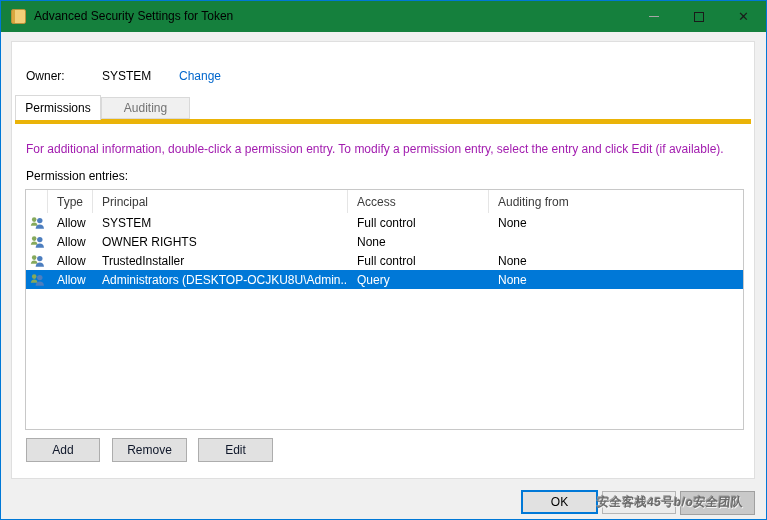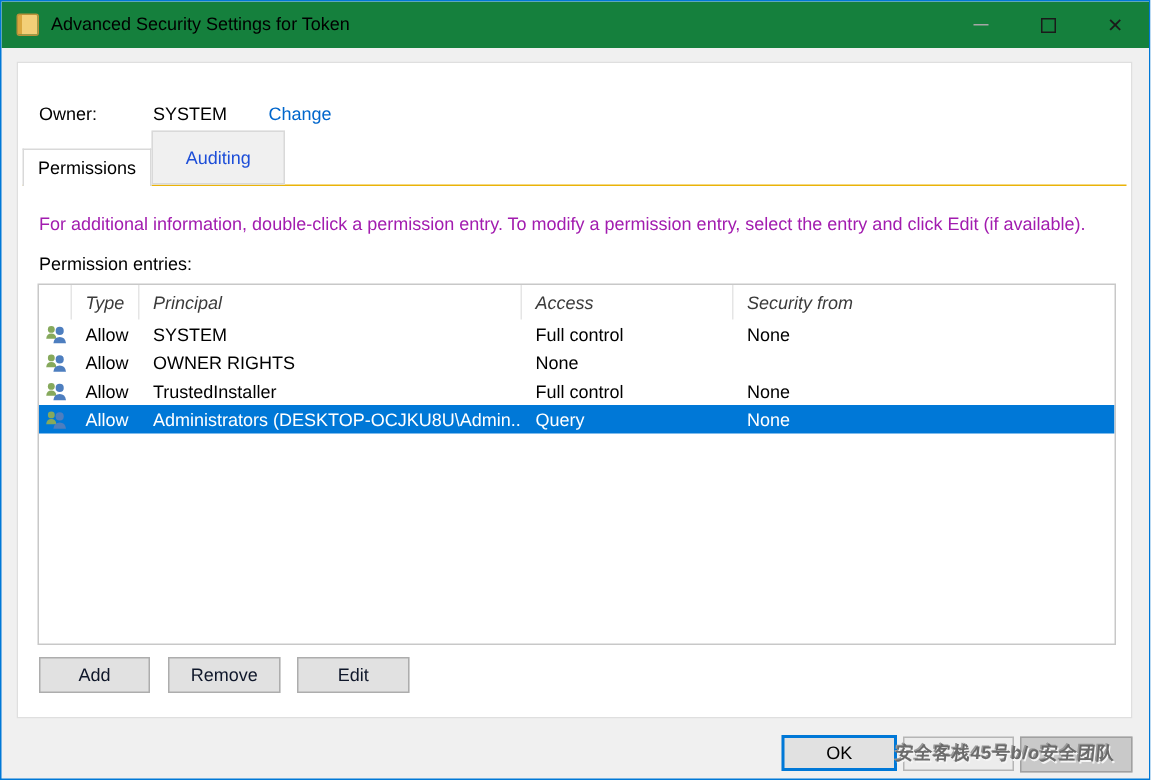--- a/index.html
+++ b/index.html
@@ -37,48 +37,48 @@
   }
 
   .owner-row { position:absolute; left:14px; top:27px; display:flex; }
   .owner-label { width:76px; }
   .owner-value { width:55px; }
   .change-link { color:#0066cc; cursor:pointer; margin-left:22px; }
 
   
   .tabstrip {
     position:absolute; left:3px; top:57px; width:736px; height:25px;
-    display:flex; align-items:flex-end; border-bottom:1px solid #eab308;
+    display:flex; align-items:flex-end; border-bottom:5px solid #eab308;
   }
   .tab {
     padding:0 10px; display:flex; align-items:center; justify-content:center;
     white-space:nowrap;
   }
   .tab.active {
     background:#ffffff; border:1px solid #d9d9d9; border-bottom:none;
     height:25px; width:86px; position:relative; z-index:2; margin-bottom:-1px;
   }
   .tab.inactive {
     background:#f0f0f0; border:1px solid #d9d9d9;
-    height:36px; width:89px; color:#1d4ed8;
+    height:22px; width:89px; color:#737373;
   }
 
   .instruction { position:absolute; left:14px; top:100px; width:720px; color:#a21caf; }
   .entries-label { position:absolute; left:14px; top:127px; }
 
   
   .listbox {
     position:absolute; left:13px; top:147px; width:719px; height:241px;
     background:#ffffff; border:1px solid #c8c8c8; overflow:hidden;
   }
   .lrow {
     display:grid; grid-template-columns:22px 45px 255px 141px 1fr;
     align-items:center; height:19px;
   }
-  .lheader { height:23px; color:#3b3b3b;font-style:italic; }
+  .lheader { height:23px; color:#3b3b3b; }
   .lheader > div { height:100%; display:flex; align-items:center; padding-left:9px; border-right:1px solid #e5e5e5; }
   .lheader > div:last-child { border-right:none; }
   .lrow > div { padding-left:9px; white-space:nowrap; overflow:hidden; }
   .cell-icon { padding-left:4px !important; display:flex; align-items:center; }
   .lrow.selected { background:#0078d7; color:#ffffff; }
 
   
   .btn {
     background:#e1e1e1; border:1px solid #adadad;
     display:flex; align-items:center; justify-content:center;
@@ -141,21 +141,21 @@
 
     <div class="instruction">For additional information, double-click a permission entry. To modify a permission entry, select the entry and click Edit (if available).</div>
     <div class="entries-label">Permission entries:</div>
 
     <div class="listbox">
       <div class="lrow lheader">
         <div></div>
         <div>Type</div>
         <div>Principal</div>
         <div>Access</div>
-        <div>Security from</div>
+        <div>Auditing from</div>
       </div>
 
       <div class="lrow">
         <div class="cell-icon">
           <svg width="15" height="14" viewBox="0 0 15 14">
               <circle cx="4.2" cy="3.6" r="2.3" fill="#86a95c"></circle>
               <path d="M0.8 9.8 q0.4-3.4 3.4-3.4 q3 0 3.4 3.4 z" fill="#86a95c"></path>
               <circle cx="9.8" cy="4.6" r="2.7" fill="#4d7ebf"></circle>
               <path d="M5.6 12.8 q0.5-4.2 4.2-4.2 q3.7 0 4.2 4.2 z" fill="#4d7ebf"></path>
             </svg>

